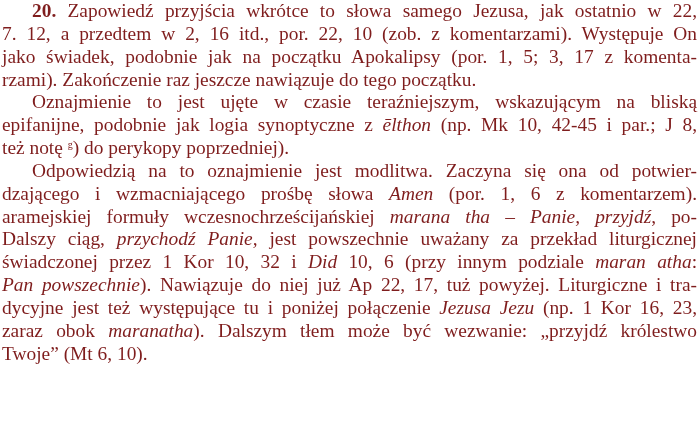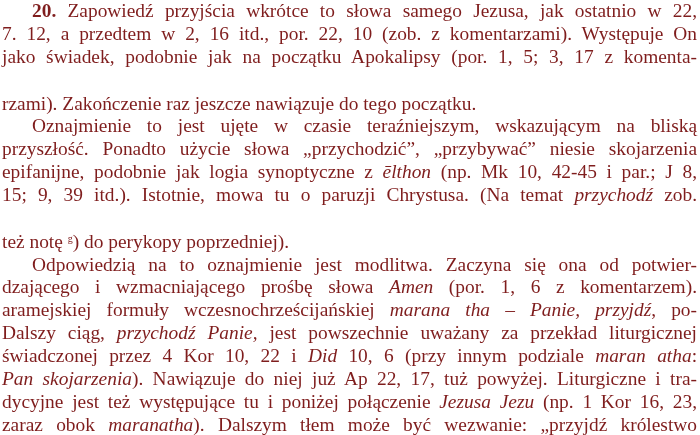--- a/index.html
+++ b/index.html
@@ -11,21 +11,21 @@
   }
   .line {
     height:22.85px; line-height:22.85px;
     white-space:nowrap; text-align:justify; text-align-last:justify;
     overflow:visible;
   }
   .line.last { text-align-last:left; }
   .indent { padding-left:30px; }
   .line > span { white-space:normal; }
   .jwrap { display:block; white-space:normal; text-align:justify; text-align-last:justify; }
-  .line.last .jwrap { text-align-last:left;margin-top:24px; }
+  .line.last .jwrap { text-align-last:left; }
   i, .it { font-style:italic; }
   b, .bd { font-weight:bold; }
   sup { font-size:10px; vertical-align:6px; line-height:0; }
 </style>
 </head>
 <body>
 
 <div class="page" id="page">
     <div>
       <div class="line indent">
@@ -39,50 +39,44 @@
       </div>
       <div class="line last">
         <span class="jwrap"><span>rzami). Zakończenie raz jeszcze nawiązuje do tego początku.</span></span>
       </div>
     </div>
     <div>
       <div class="line indent">
         <span class="jwrap"><span>Oznajmienie to jest ujęte w czasie teraźniejszym, wskazującym na bliską</span></span>
       </div>
       <div class="line">
-        <span class="jwrap"><span>przyszłość. Ponadto użycie słowa „przychodzić”, „przybywać” niesie skojarzenia</span></span>
-      </div>
-      <div class="line">
         <span class="jwrap"><span>epifanijne, podobnie jak logia synoptyczne z </span><i>ēlthon</i><span> (np. Mk 10, 42-45 i par.; J 8,</span></span>
-      </div>
-      <div class="line">
-        <span class="jwrap"><span>15; 9, 39 itd.). Istotnie, mowa tu o paruzji Chrystusa. (Na temat </span><i>przychodź</i><span> zob.</span></span>
       </div>
       <div class="line last">
         <span class="jwrap"><span>też notę </span><sup>g</sup><span>) do perykopy poprzedniej).</span></span>
       </div>
     </div>
     <div>
       <div class="line indent">
         <span class="jwrap"><span>Odpowiedzią na to oznajmienie jest modlitwa. Zaczyna się ona od potwier-</span></span>
       </div>
       <div class="line">
         <span class="jwrap"><span>dzającego i wzmacniającego prośbę słowa </span><i>Amen</i><span> (por. 1, 6 z komentarzem).</span></span>
       </div>
       <div class="line">
         <span class="jwrap"><span>aramejskiej formuły wczesnochrześcijańskiej </span><i>marana tha – Panie, przyjdź</i><span>, po-</span></span>
       </div>
       <div class="line">
         <span class="jwrap"><span>Dalszy ciąg, </span><i>przychodź Panie,</i><span> jest powszechnie uważany za przekład liturgicznej</span></span>
       </div>
       <div class="line">
-        <span class="jwrap"><span>świadczonej przez 4 Kor 10, 22 i </span><i>Did</i><span> 10, 6 (przy innym podziale </span><i>maran atha</i><span>:</span></span>
+        <span class="jwrap"><span>świadczonej przez 1 Kor 10, 32 i </span><i>Did</i><span> 10, 6 (przy innym podziale </span><i>maran atha</i><span>:</span></span>
       </div>
       <div class="line">
-        <span class="jwrap"><i>Pan skojarzenia</i><span>). Nawiązuje do niej już Ap 22, 17, tuż powyżej. Liturgiczne i tra-</span></span>
+        <span class="jwrap"><i>Pan powszechnie</i><span>). Nawiązuje do niej już Ap 22, 17, tuż powyżej. Liturgiczne i tra-</span></span>
       </div>
       <div class="line">
         <span class="jwrap"><span>dycyjne jest też występujące tu i poniżej połączenie </span><i>Jezusa Jezu</i><span> (np. 1 Kor 16, 23,</span></span>
       </div>
       <div class="line">
         <span class="jwrap"><span>zaraz obok </span><i>maranatha</i><span>). Dalszym tłem może być wezwanie: „przyjdź królestwo</span></span>
       </div>
       <div class="line last">
         <span class="jwrap"><span>Twoje” (Mt 6, 10).</span></span>
       </div>

